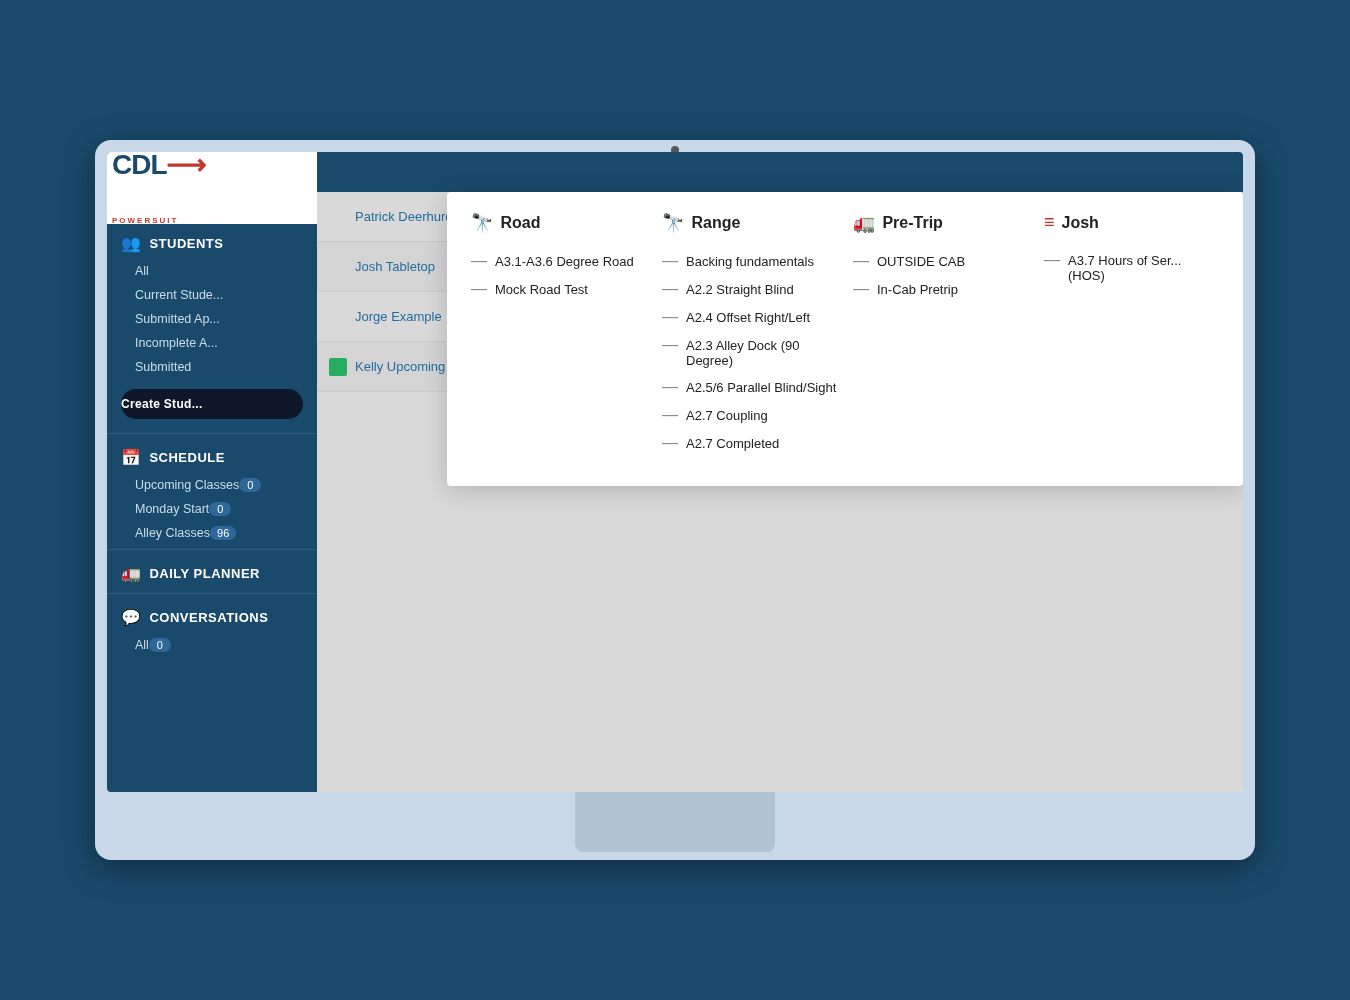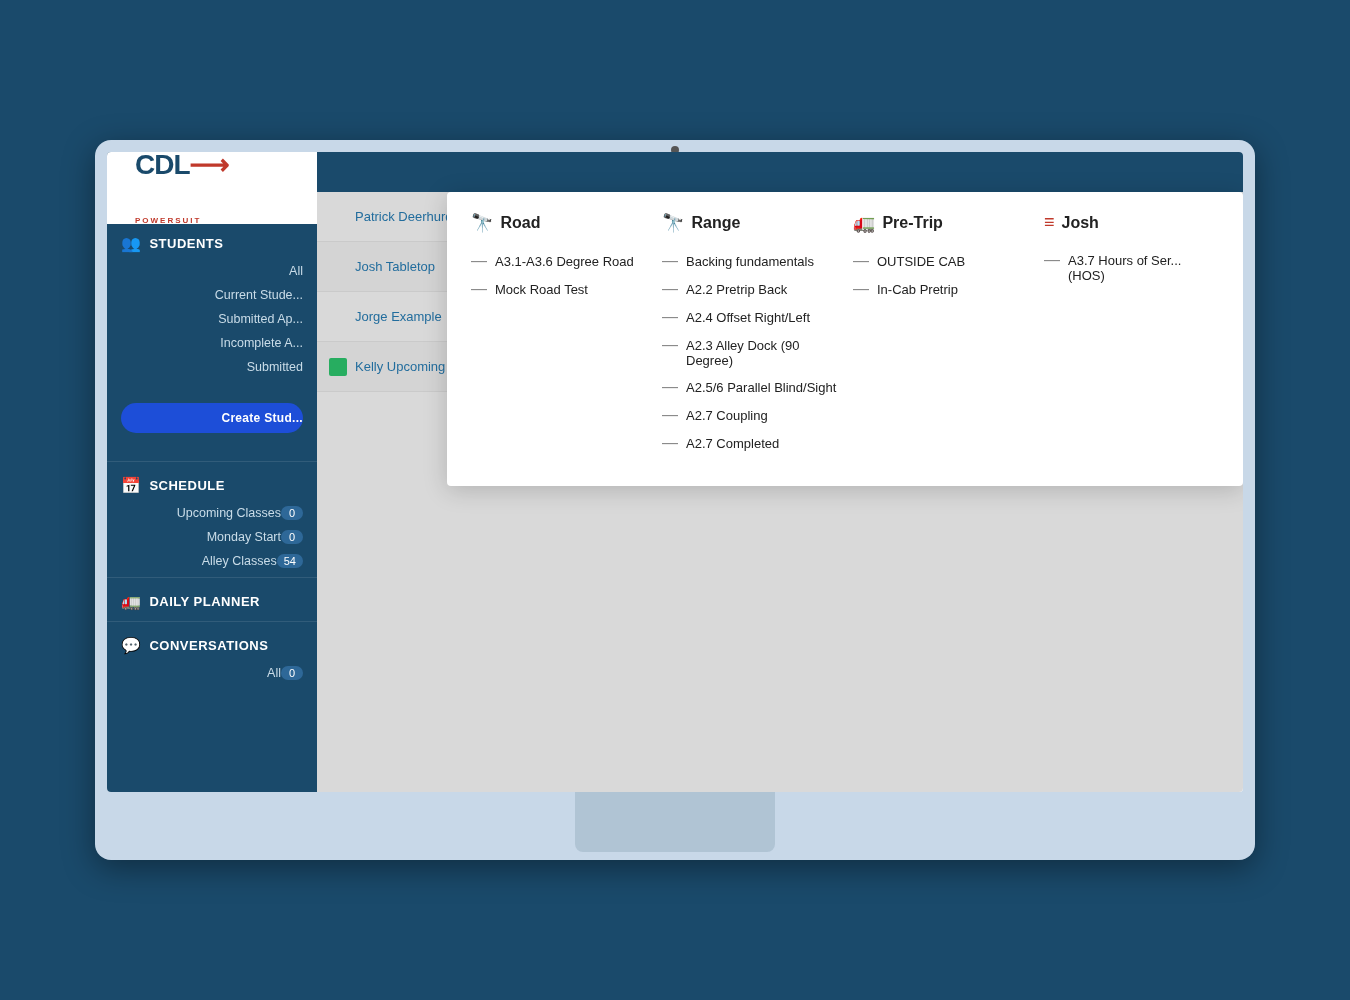--- a/index.html
+++ b/index.html
@@ -44,21 +44,21 @@
       min-width: 210px;
       background: #1a4a6b;
       color: #fff;
       display: flex;
       flex-direction: column;
       height: 100%;
       overflow-y: auto;
     }
     .logo-area {
       background: #fff;
-      padding: 12px 28px;
+      padding: 12px 5px;
       display: flex;
       align-items: center;
       height: 72px;
     }
     .logo-text {
       font-size: 28px;
       font-weight: 900;
       color: #1a4a6b;
       letter-spacing: -1px;
     }
@@ -78,46 +78,46 @@
       padding: 10px 14px 6px 14px;
       font-size: 13px;
       font-weight: 700;
       letter-spacing: 0.5px;
       color: #fff;
     }
     .sidebar-section-header .icon { font-size: 16px; }
     .sidebar-item {
       display: flex;
       align-items: center;
-      justify-content: flex-end;
+      justify-content: flex-start;
       padding: 5px 14px 5px 28px;
       font-size: 12.5px;
       color: #c9dce8;
       cursor: pointer;
     }
     .sidebar-item .badge {
       background: #2e6898;
       color: #fff;
       border-radius: 10px;
       padding: 1px 7px;
       font-size: 11px;
       min-width: 22px;
       text-align: center;
     }
     .create-btn {
-      margin: 24px 14px;
-      background: #1d4ed8;
+      margin: 10px 14px;
+      background: #0f172a;
       color: #fff;
       border: none;
       border-radius: 20px;
       padding: 8px 0;
       font-size: 12px;
       font-weight: 700;
       cursor: pointer;
-      text-align: right;
+      text-align: left;
       letter-spacing: 0.3px;
     }
     .divider { height: 1px; background: rgba(255,255,255,0.1); margin: 4px 0; }
     
     .main-content {
       flex: 1;
       display: flex;
       flex-direction: column;
       background: #f5f7fa;
       overflow: hidden;
@@ -278,21 +278,21 @@
       <div class="sidebar-item">
         <span>Upcoming Classes</span>
         <span class="badge">0</span>
       </div>
       <div class="sidebar-item">
         <span>Monday Start</span>
         <span class="badge">0</span>
       </div>
       <div class="sidebar-item">
         <span>Alley Classes</span>
-        <span class="badge">54</span>
+        <span class="badge">96</span>
       </div>
 
       <div class="divider"></div>
 
       <div class="sidebar-section-header">
         <span class="icon">🚛</span>
         <span>DAILY PLANNER</span>
       </div>
 
       <div class="divider"></div>
@@ -400,21 +400,21 @@
               <div class="dropdown-col-header">
                 <span class="col-icon">🔭</span>
                 <span>Range</span>
               </div>
               <div class="dropdown-item">
                 <span class="dash">—</span>
                 <span class="dropdown-item-text">Backing fundamentals</span>
               </div>
               <div class="dropdown-item">
                 <span class="dash">—</span>
-                <span class="dropdown-item-text">A2.2 Pretrip Back</span>
+                <span class="dropdown-item-text">A2.2 Straight Blind</span>
               </div>
               <div class="dropdown-item">
                 <span class="dash">—</span>
                 <span class="dropdown-item-text">A2.4 Offset Right/Left</span>
               </div>
               <div class="dropdown-item">
                 <span class="dash">—</span>
                 <span class="dropdown-item-text">A2.3 Alley Dock (90 Degree)</span>
               </div>
               <div class="dropdown-item">

